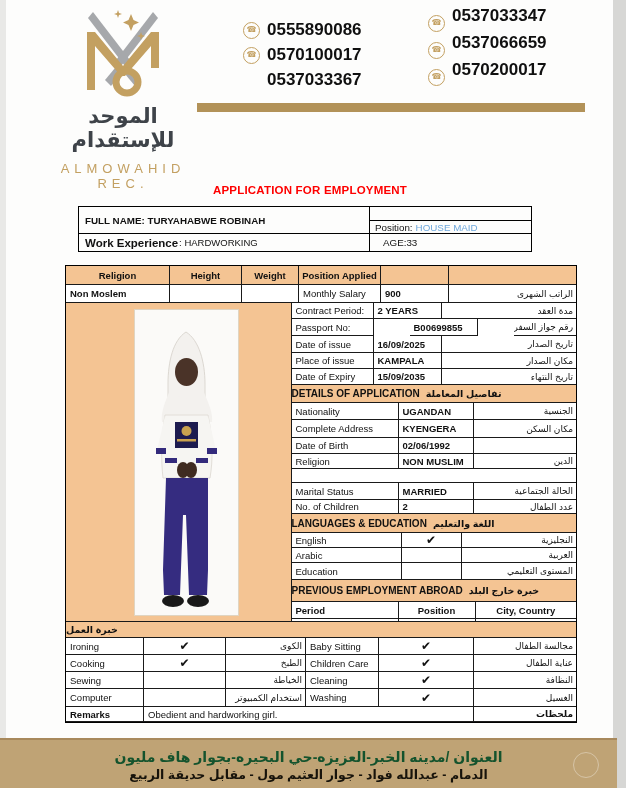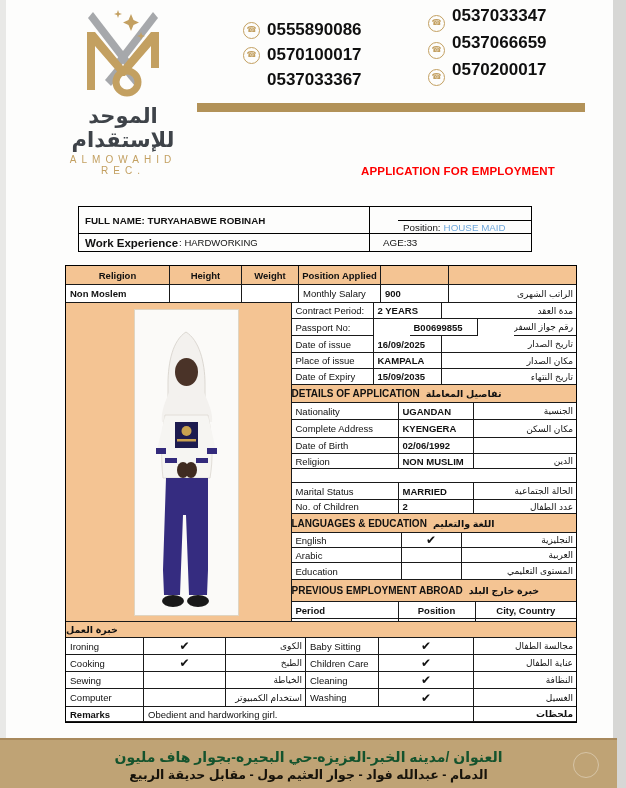--- a/index.html
+++ b/index.html
@@ -4,40 +4,40 @@
 <style>
   html,body{margin:0;padding:0;background:#ffffff;}
   .page{position:relative;width:626px;height:788px;background:#fdfdfc;overflow:hidden;
         font-family:"Liberation Sans","DejaVu Sans",sans-serif;color:#111;}
   .edge-right{position:absolute;right:0;top:0;width:13px;height:788px;background:#d7d7d5;}
   .edge-left{position:absolute;left:0;top:0;width:6px;height:788px;background:#e9e9e7;}
 
   
   .logo-wrap{position:absolute;left:48px;top:6px;width:150px;text-align:center;}
   .brand-ar{font-size:21px;font-weight:bold;color:#3e4349;margin-top:2px;}
-  .brand-en{font-size:10px;letter-spacing:5px;color:#c3a061;margin-top:2px;}
+  .brand-en{font-size:13px;letter-spacing:5px;color:#c3a061;margin-top:9px;}
   .phones{position:absolute;top:0;display:flex;flex-direction:column;}
   .phones.left{left:243px;top:20px;gap:5px;}
   .phones.right{left:428px;top:6px;gap:7px;}
   .phone-row{display:flex;align-items:center;gap:7px;font-size:17px;font-weight:600;color:#101010;}
   .phone-ic{width:15px;height:15px;border:1.4px solid #c3a061;border-radius:50%;
             display:inline-flex;align-items:center;justify-content:center;
             color:#c3a061;font-size:8px;line-height:1;flex:0 0 auto;}
   .phone-ic.hidden{visibility:hidden;}
   .phone-ic.drop{transform:translateY(7px);}
   .gold-bar{position:absolute;left:197px;top:103px;width:388px;height:9px;background:#b29258;}
 
   
-  .doc-title{position:absolute;left:65px;top:165px;width:490px;text-align:right;
+  .doc-title{position:absolute;left:65px;top:184px;width:490px;text-align:center;
              color:#fe0000;font-weight:bold;font-size:11.5px;letter-spacing:.2px;}
 
   
   .nametable{position:absolute;left:78px;top:206px;width:454px;height:46px;
              border:1.6px solid #000;box-sizing:border-box;display:flex;flex-direction:column;}
-  .nt-top{display:flex;flex:1;gap:28px;}
+  .nt-top{display:flex;flex:1;}
   .nt-left{width:291px;border-right:1.4px solid #000;display:flex;align-items:center;
            padding-left:6px;font-size:9.8px;font-weight:bold;box-sizing:border-box;}
   .nt-rcol{flex:1;display:flex;flex-direction:column;}
   .nt-r1{height:13px;border-bottom:1px solid #000;}
   .nt-r2{flex:1;display:flex;align-items:center;padding-left:5px;font-size:9.8px;gap:3px;}
   .nt-bottom{display:flex;height:17px;border-top:1.2px solid #000;gap:8px;}
   .nt-we{width:291px;border-right:1.4px solid #000;display:flex;align-items:center;
          padding-left:6px;box-sizing:border-box;gap:1px;}
   .nt-we .big{font-size:11.5px;font-weight:bold;}
   .nt-we .sm{font-size:9.5px;}

